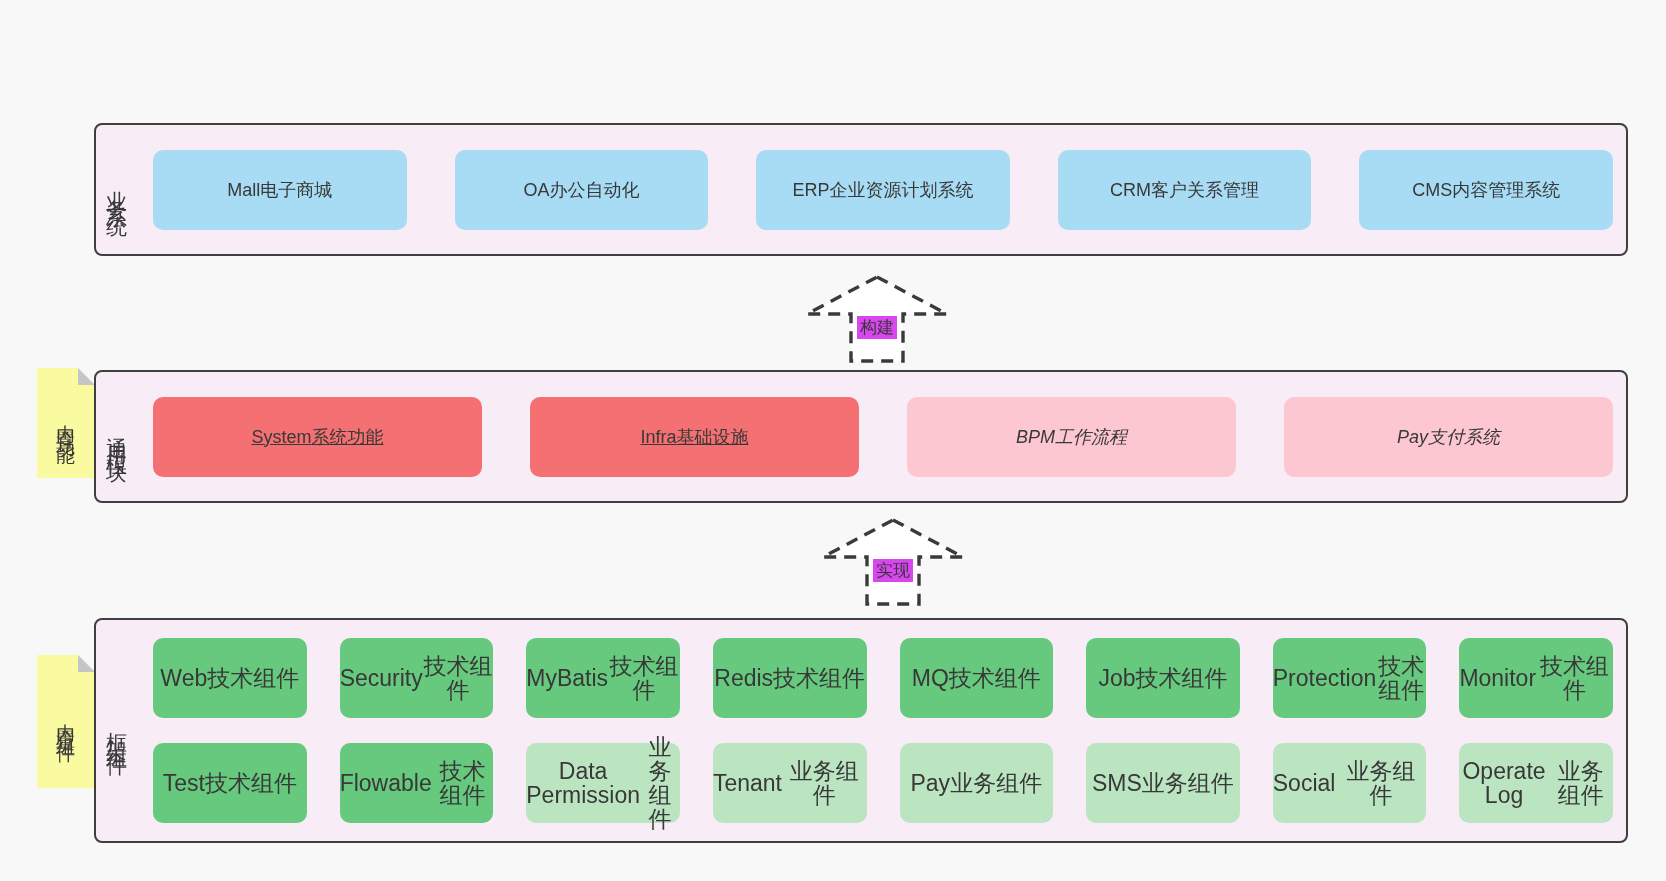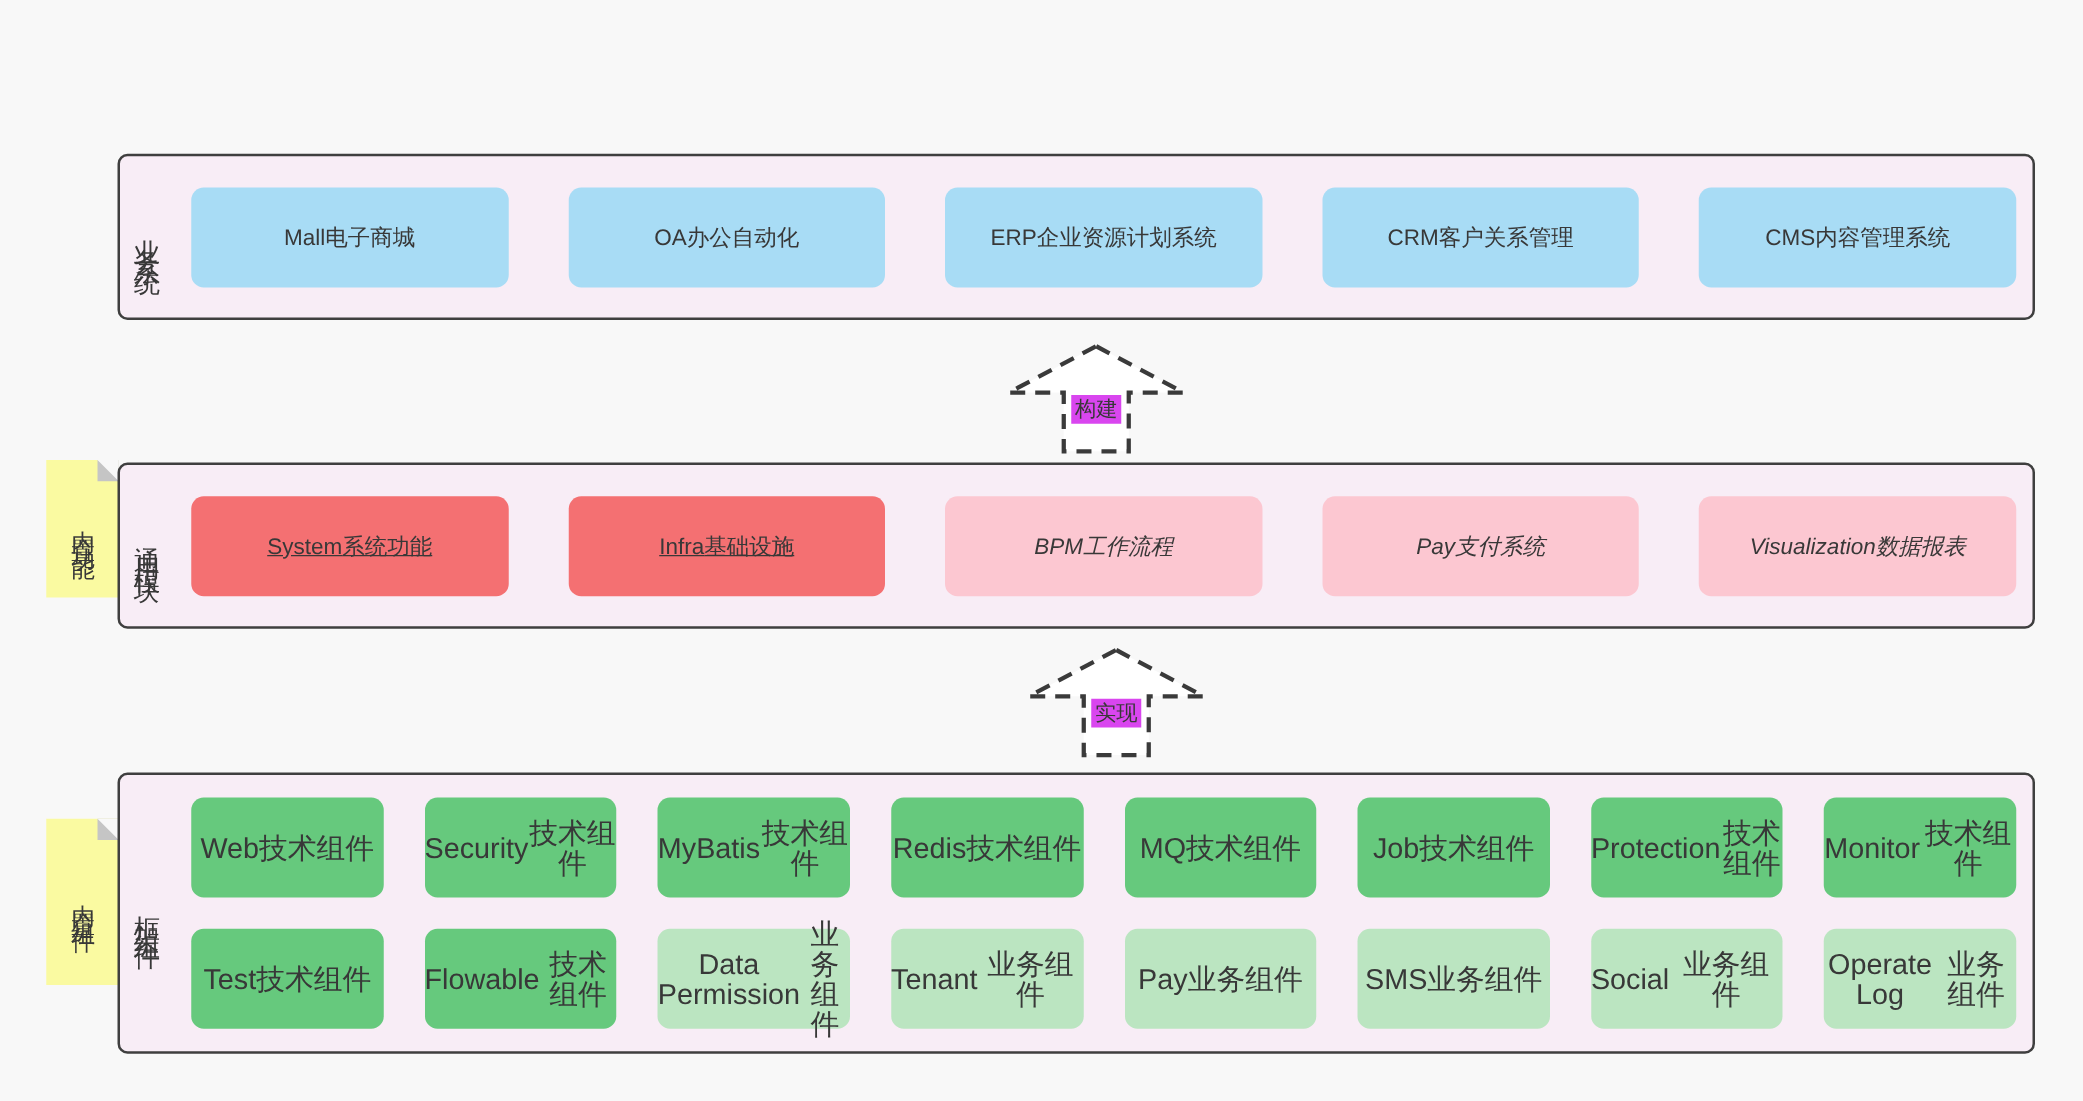--- a/index.html
+++ b/index.html
@@ -164,24 +164,20 @@
             <div>基础设施</div>
           </div>
           <div class="box v-pink">
             <div>BPM</div>
             <div>工作流程</div>
           </div>
           <div class="box v-pink">
             <div>Pay</div>
             <div>支付系统</div>
           </div>
-          <div class="box v-pink">
-            <div>Visualization</div>
-            <div>数据报表</div>
-          </div>
         </div>
     </div>
   </section>
 
   <div id="arrow-1" class="arrow">
     <svg viewBox="0 0 146 90" aria-hidden="true">
       <path d="M73 3 L143 40 L99 40 L99 87 L47 87 L47 40 L3 40 Z"></path>
     </svg>
     <div class="arrow-label">实现</div>
   </div>

